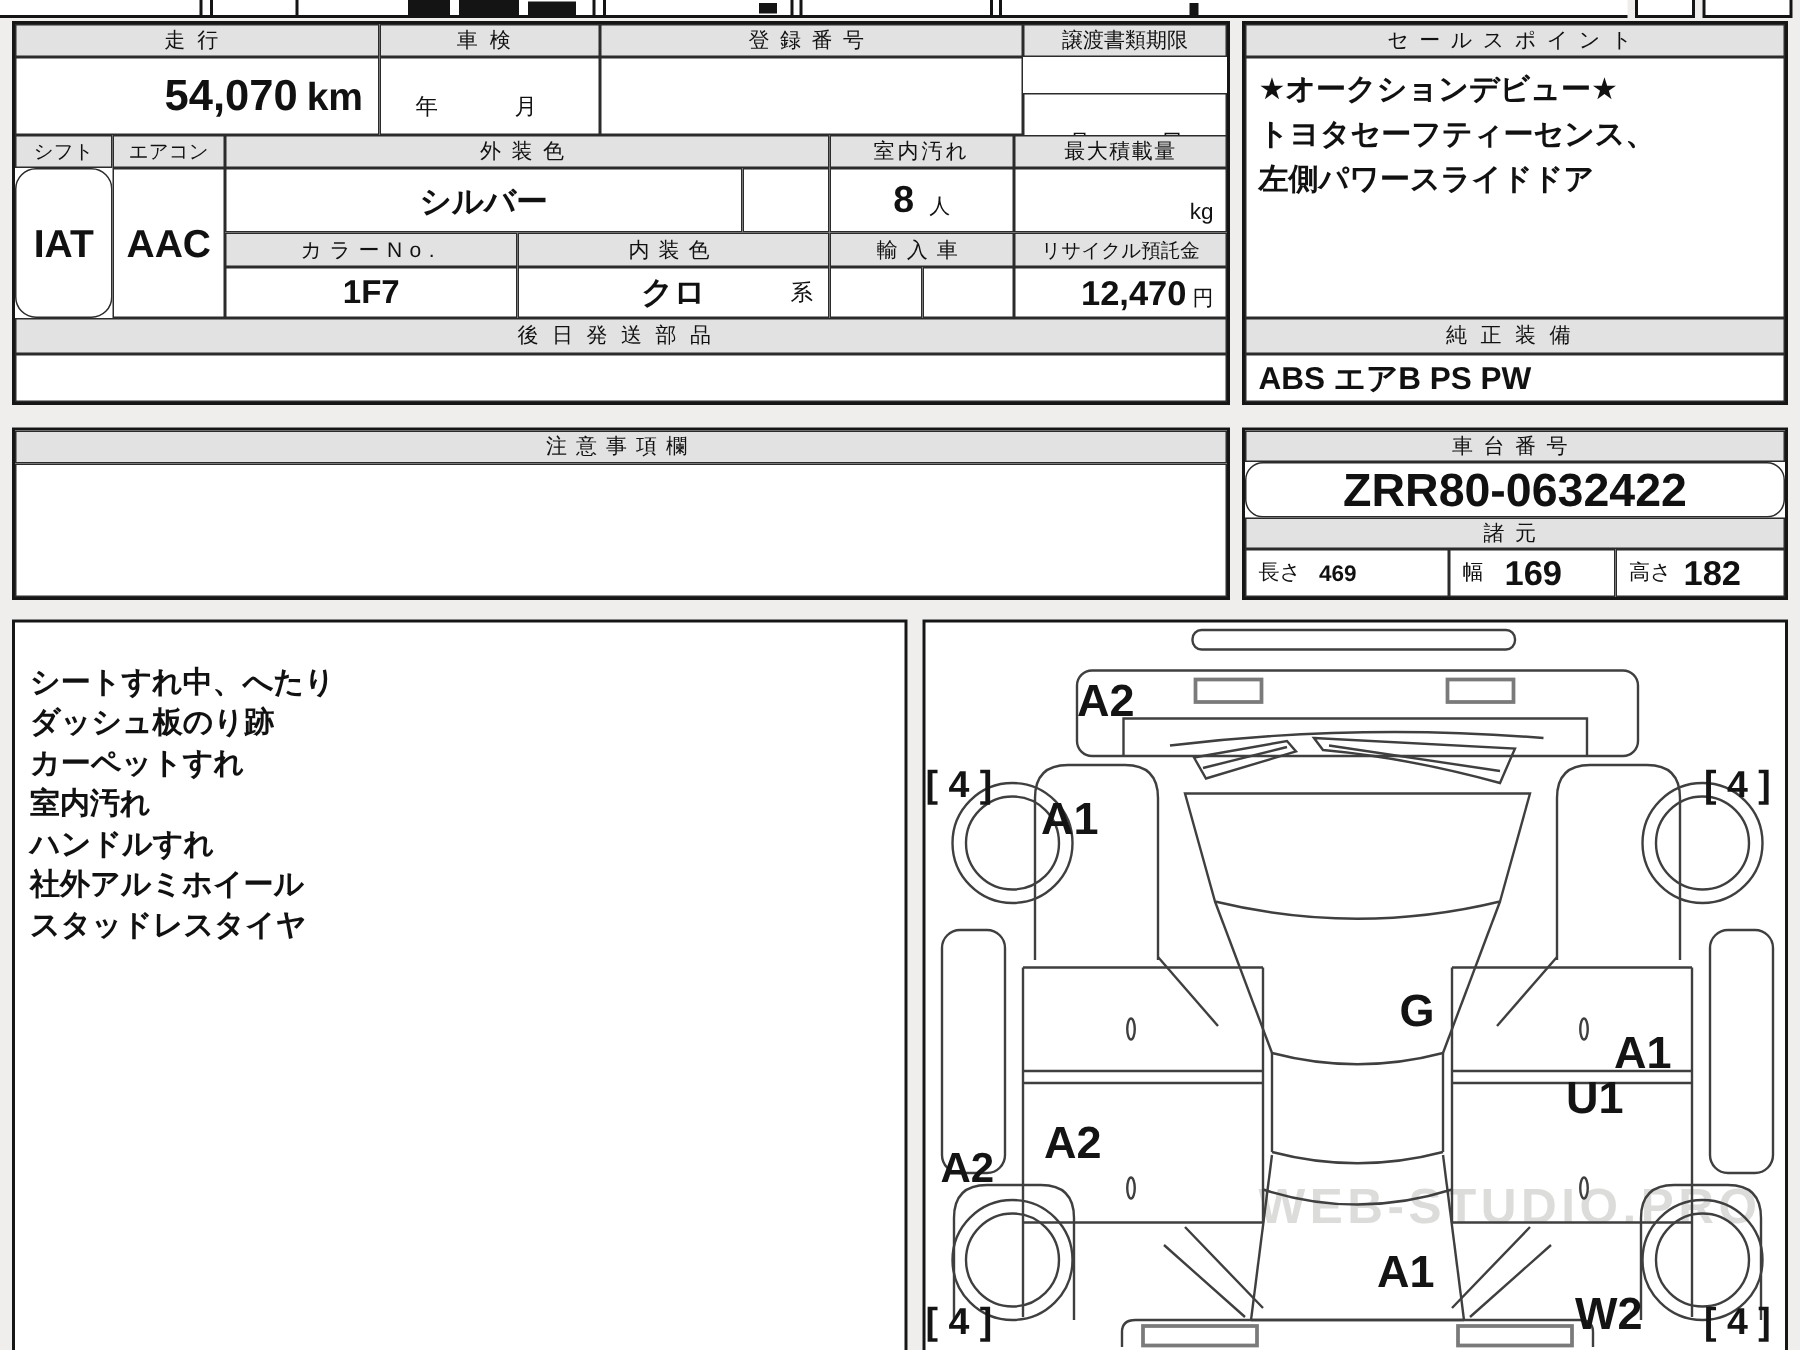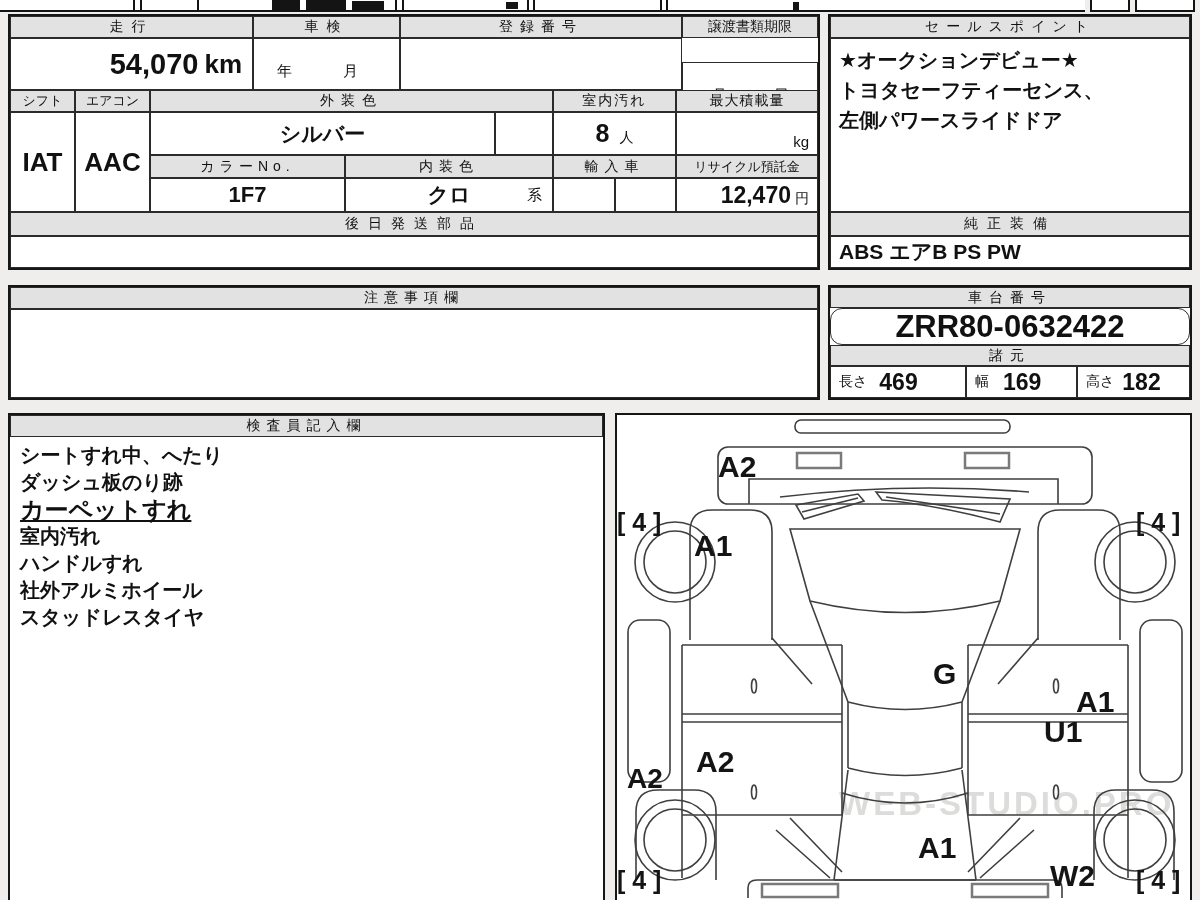--- a/index.html
+++ b/index.html
@@ -60,21 +60,21 @@
     <div class="c" style="left:672px;top:22px;width:136px;height:52px;align-items:flex-end;justify-content:flex-end;padding:0 12px 8px 0;margin-top:24px;">
       <span style="font-size:15px;letter-spacing:16px;">月　日</span>
     </div>
 
     <div class="c h" style="left:0;top:74px;width:65px;height:22px;font-size:13px;">シフト</div>
     <div class="c h" style="left:65px;top:74px;width:75px;height:22px;font-size:13px;">エアコン</div>
     <div class="c h" style="left:140px;top:74px;width:403px;height:22px;letter-spacing:7px;">外装色</div>
     <div class="c h" style="left:543px;top:74px;width:123px;height:22px;letter-spacing:2px;">室内汚れ</div>
     <div class="c h" style="left:666px;top:74px;width:142px;height:22px;letter-spacing:1px;">最大積載量</div>
 
-    <div class="c b" style="left:0;top:96px;width:65px;height:100px;font-size:26px;">IAT</div>
+    <div class="c b" style="left:0;top:96px;width:65px;height:100px;font-size:26px;border-radius:14px;">IAT</div>
     <div class="c b" style="left:65px;top:96px;width:75px;height:100px;font-size:26px;">AAC</div>
 
     <div class="c b" style="left:140px;top:96px;width:345px;height:43px;font-size:21px;">シルバー</div>
     <div class="c" style="left:485px;top:96px;width:58px;height:43px;"></div>
     <div class="c" style="left:543px;top:96px;width:123px;height:43px;">
       <span class="b" style="font-size:25px;">8</span>
       <span style="font-size:14px;margin-left:10px;margin-top:8px;">人</span>
     </div>
     <div class="c" style="left:666px;top:96px;width:142px;height:43px;align-items:flex-end;justify-content:flex-end;padding:0 8px 4px 0;">
       <span style="font-size:15px;">kg</span>
@@ -115,38 +115,37 @@
     <div class="c h" style="left:0;top:0;width:808px;height:22px;letter-spacing:6px;">注意事項欄</div>
     <div class="c" style="left:0;top:22px;width:808px;height:89px;"></div>
   </div>
 
   <div class="tbl" style="left:828px;top:285px;width:364px;height:115px;">
     <div class="c h" style="left:0;top:0;width:360px;height:21px;letter-spacing:7px;">車台番号</div>
     <div class="c b" style="left:0;top:21px;width:360px;height:37px;font-size:31px;border-radius:12px;">ZRR80-0632422</div>
     <div class="c h" style="left:0;top:58px;width:360px;height:21px;letter-spacing:7px;">諸元</div>
     <div class="c" style="left:0;top:79px;width:136px;height:32px;justify-content:flex-start;padding-left:8px;">
       <span style="font-size:14px;">長さ</span>
-      <span class="b" style="font-size:23px;margin-left:12px;">469</span>
+      <span class="b" style="font-size:15px;margin-left:12px;">469</span>
     </div>
     <div class="c" style="left:136px;top:79px;width:111px;height:32px;justify-content:flex-start;padding-left:8px;">
       <span style="font-size:14px;">幅</span>
       <span class="b" style="font-size:23px;margin-left:14px;">169</span>
     </div>
     <div class="c" style="left:247px;top:79px;width:113px;height:32px;justify-content:flex-start;padding-left:8px;">
       <span style="font-size:14px;">高さ</span>
       <span class="b" style="font-size:23px;margin-left:8px;">182</span>
     </div>
   </div>
 
   <div class="tbl" style="left:8px;top:413px;width:597px;height:490px;">
-    <div class="c h" style="left:0;top:0;width:593px;height:22px;letter-spacing:6px;">検査員記入欄</div>
     <div style="position:absolute;left:0;top:22px;width:593px;height:462px;padding:5px 10px;box-sizing:border-box;">
       <div class="b" style="font-size:20px;line-height:27px;">シートすれ中、へたり</div>
       <div class="b" style="font-size:20px;line-height:27px;">ダッシュ板のり跡</div>
-      <div class="b" style="font-size:24px;line-height:27px;text-decoration:underline;">カーペットすれ</div>
+      <div class="b" style="font-size:20px;line-height:27px;">カーペットすれ</div>
       <div class="b" style="font-size:20px;line-height:27px;">室内汚れ</div>
       <div class="b" style="font-size:20px;line-height:27px;">ハンドルすれ</div>
       <div class="b" style="font-size:20px;line-height:27px;">社外アルミホイール</div>
       <div class="b" style="font-size:20px;line-height:27px;">スタッドレスタイヤ</div>
     </div>
   </div>
 
   <div class="tbl dbox" style="left:615px;top:413px;width:577px;height:490px;">
     <div class="wm">WEB-STUDIO.PRO</div>
     <svg width="573" height="488" viewBox="617 415 573 488" style="position:absolute;left:0;top:0;" fill="none" stroke="#3f3f3f" stroke-width="1.6">

